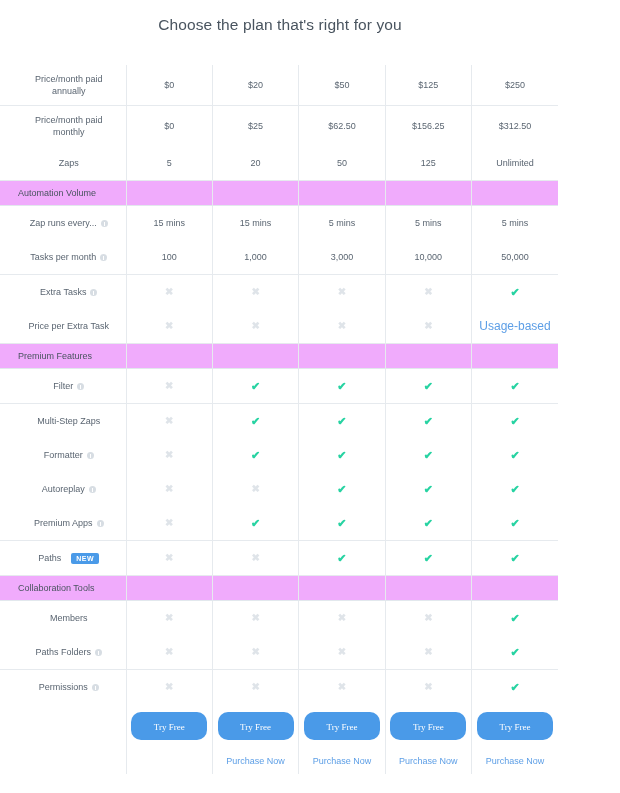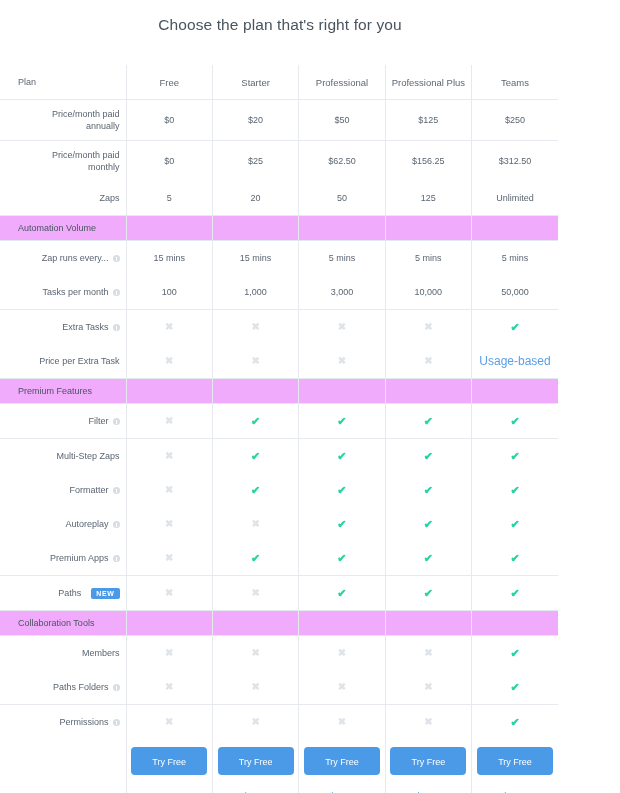--- a/index.html
+++ b/index.html
@@ -71,21 +71,21 @@
   }
 
   
   tr.data-row td {
     height: 34px;
     font-size: 9px;
     color: #5a6571;
     text-align: center;
   }
   tr.data-row td.label-cell {
-    text-align: right;
+    text-align: center;
     padding-left: 18px;
     padding-right: 6px;
     font-size: 9px;
     color: #5a6571;
     line-height: 1.35;
   }
   tr.tall td { height: 40px; }
   tr.row-div td { border-bottom: 1px solid #e6eaee; }
 
   
@@ -160,27 +160,27 @@
   }
 
   
   tr.cta-row td { height: 44px; text-align: center; }
   .try-btn {
     display: inline-block;
     background: #4a9ae8;
     color: #ffffff;
     font-size: 9px;
     border: none;
-    border-radius: 4px;
+    border-radius: 10px;
     width: 76px;
     height: 28px;
     line-height: 28px;
     text-align: center;
     cursor: pointer;
-    font-family: Liberation Sans, sans-serif;
+    font-family: Liberation Serif, serif;
   }
   tr.buy-row td {
     height: 26px;
     text-align: center;
     font-size: 9px;
   }
   .buy-link {
     color: #5c9ee6;
     font-size: 9px;
     text-decoration: none;
@@ -198,28 +198,20 @@
     <table class="pricing">
       <colgroup>
         <col class="c-plan">
         <col class="c-col">
           <col class="c-col">
           <col class="c-col">
           <col class="c-col">
           <col class="c-col">
       </colgroup>
       <tbody id="table-body">
-          <tr class="head-row">
-            <th class="plan-head">Plan</th>
-            <th class="col-cell">Free</th>
-            <th class="col-cell">Starter</th>
-            <th class="col-cell">Professional</th>
-            <th class="col-cell">Professional Plus</th>
-            <th class="col-cell">Teams</th>
-          </tr>
           <tr class="data-row row-div tall">
             <td class="label-cell"><span>Price/month paid annually</span></td>
             <td class="col-cell"><span>$0</span></td>
             <td class="col-cell"><span>$20</span></td>
             <td class="col-cell"><span>$50</span></td>
             <td class="col-cell"><span>$125</span></td>
             <td class="col-cell"><span>$250</span></td>
           </tr>
           <tr class="data-row tall">
             <td class="label-cell"><span>Price/month paid monthly</span></td>

